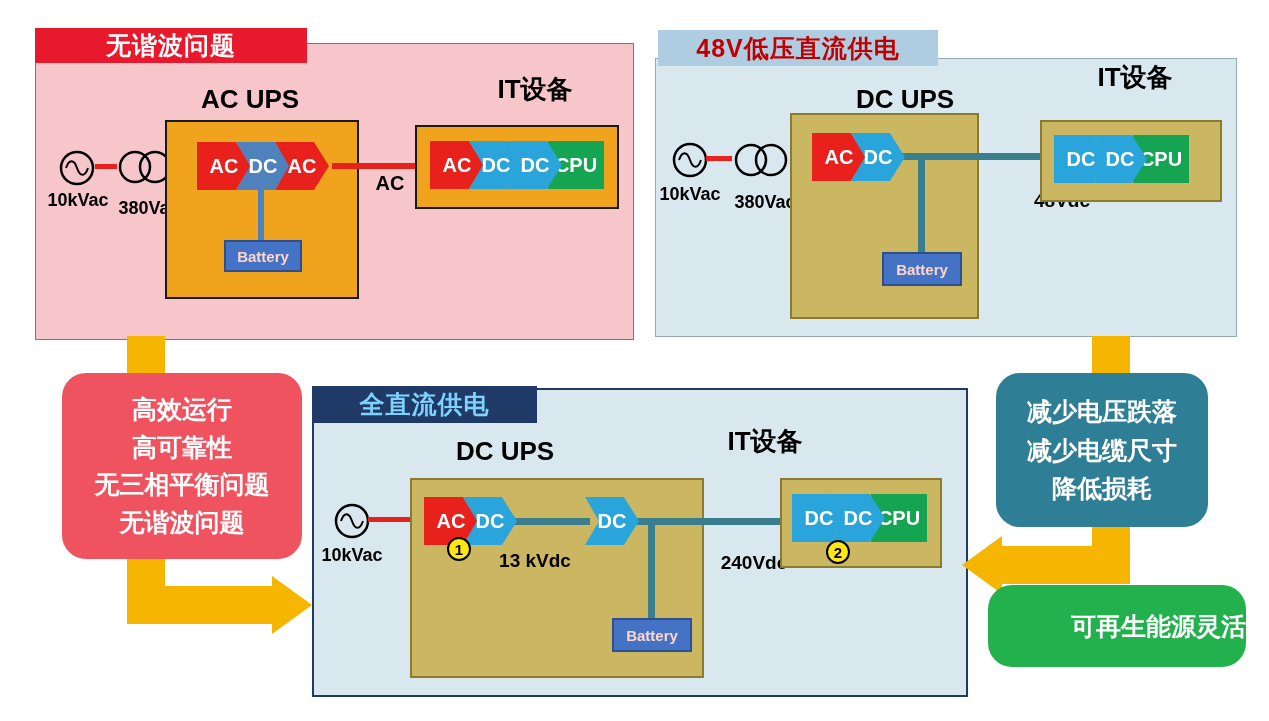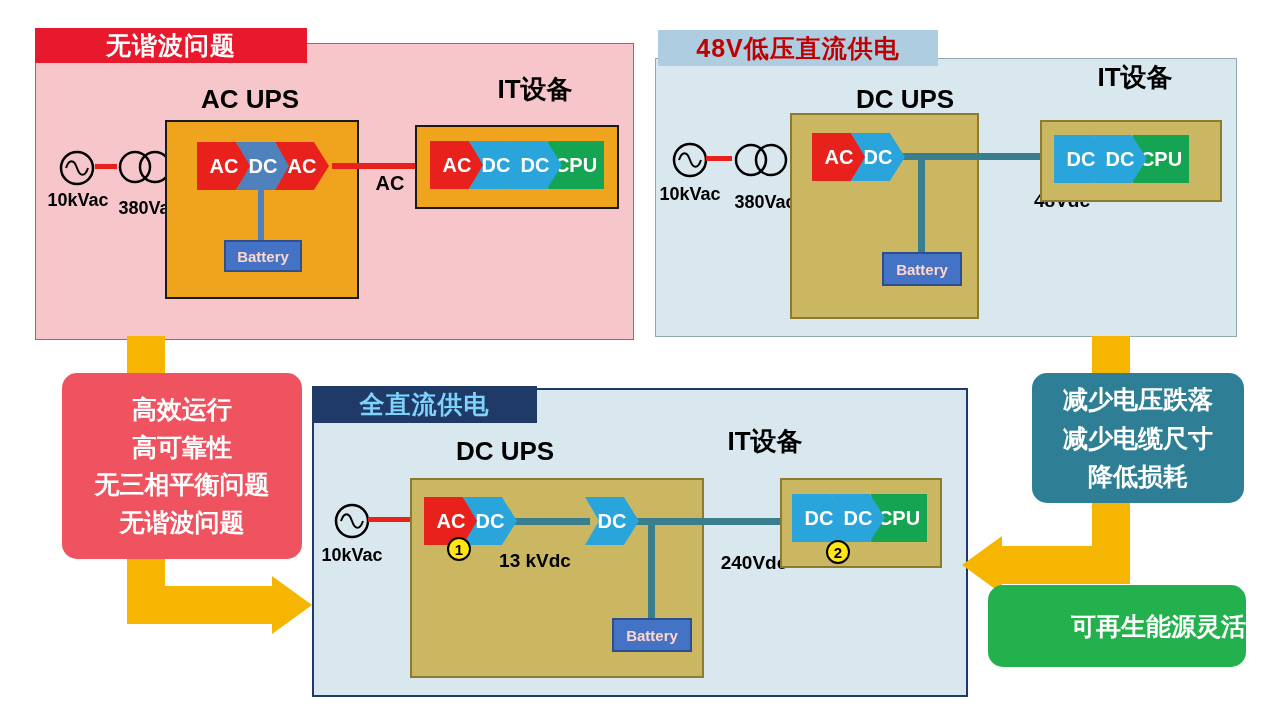--- a/index.html
+++ b/index.html
@@ -25,21 +25,21 @@
        background:var(--green-block,#14a452);color:#fff;font-weight:bold;font-size:20px;
        display:flex;align-items:center;justify-content:center;}
   .box-orange{background:var(--orange-box,#f0a31d);border:2px solid #1a1a1a;}
   .box-khaki{background:var(--khaki-box,#cbb761);border:2px solid #8a7b2e;}
   .line{position:absolute;}
   .line-red{background:var(--red-line,#e8211d);}
   .line-teal{background:var(--teal-line,#3a7d8d);}
   .line-steel{background:var(--steel-block,#4f81bd);}
   .battery{position:absolute;background:var(--battery-bg,#4472c4);border:2px solid #2e4f8f;
            color:#ffd6cc;font-size:15px;font-weight:bold;display:flex;align-items:center;justify-content:center;}
-  .annot{position:absolute;border-radius:15px;color:#fff;font-weight:bold;text-align:center;
+  .annot{position:absolute;border-radius:24px;color:#fff;font-weight:bold;text-align:center;
          display:flex;flex-direction:column;justify-content:center;}
   .arrow-seg{position:absolute;background:var(--arrow-yellow,#f5b500);}
   .ah{position:absolute;width:0;height:0;}
   .ah-right{border-top:29px solid transparent;border-bottom:29px solid transparent;
             border-left:40px solid var(--arrow-yellow,#f5b500);}
   .ah-left{border-top:29px solid transparent;border-bottom:29px solid transparent;
            border-right:40px solid var(--arrow-yellow,#f5b500);}
   .badge{position:absolute;width:24px;height:24px;border-radius:50%;z-index:5;
          background:var(--badge-yellow,#ffe614);border:2px solid #000;box-sizing:border-box;
          display:flex;align-items:center;justify-content:center;font-weight:bold;font-size:15px;color:#000;}
@@ -171,21 +171,21 @@
   </div>
   <div class="badge" style="left:826px;top:540px;">2</div>
 
   <div class="annot" style="left:62px;top:373px;width:240px;height:186px;background:var(--annot-red,#ef5360);font-size:25px;line-height:1.5;">
     <span>高效运行</span>
     <span>高可靠性</span>
     <span>无三相平衡问题</span>
     <span>无谐波问题</span>
   </div>
 
-  <div class="annot" style="left:1032px;top:373px;width:212px;height:130px;background:var(--annot-teal,#2e7f95);font-size:25px;line-height:1.55;">
+  <div class="annot" style="left:996px;top:373px;width:212px;height:154px;background:var(--annot-teal,#2e7f95);font-size:25px;line-height:1.55;">
     <span>减少电压跌落</span>
     <span>减少电缆尺寸</span>
     <span>降低损耗</span>
   </div>
 
   <div class="annot" style="left:988px;top:585px;width:258px;height:82px;background:var(--annot-green,#22b14c);font-size:25px;line-height:1.4;text-align:right;">
     <span>可再生能源灵活</span>
   </div>
 
 </div>

